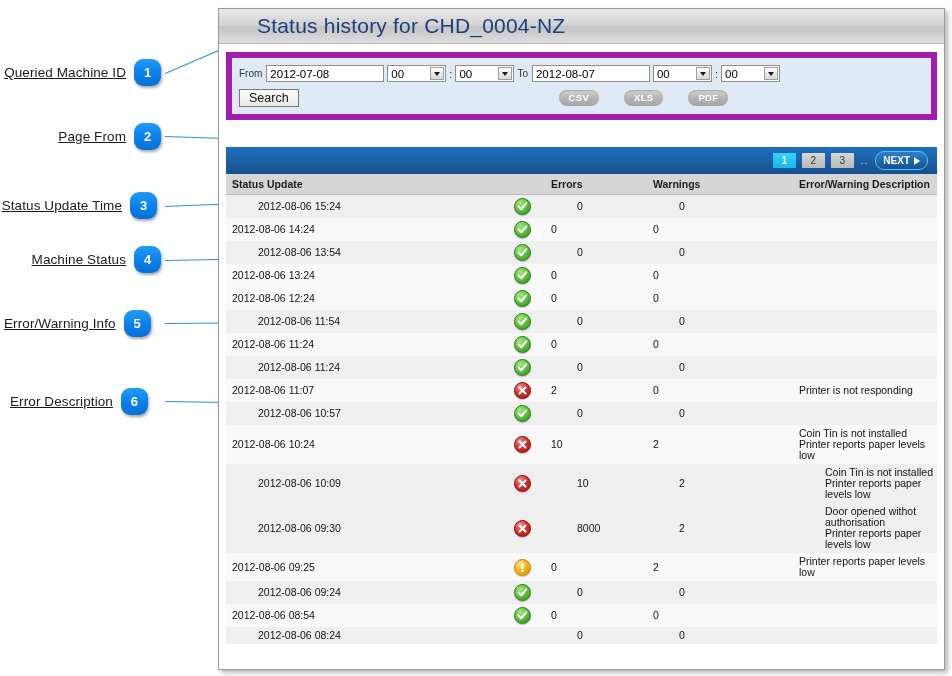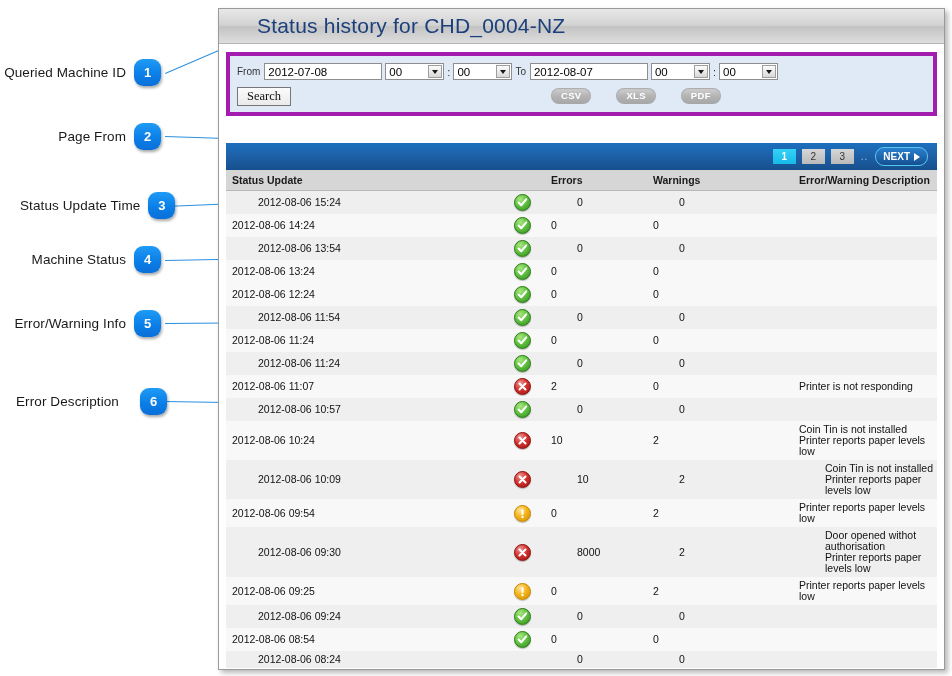--- a/index.html
+++ b/index.html
@@ -22,20 +22,21 @@
     display: flex;
     align-items: center;
     white-space: nowrap;
   }
   .callout-label {
     font-size: 13.5px;
     color: #1a1a1a;
     text-align: right;
     padding-right: 8px;
     letter-spacing: .1px;
+    text-decoration: underline;
   }
   .callout-badge {
     width: 27px;
     height: 27px;
     border-radius: 9px;
     background: linear-gradient(180deg, #1f9bf5 0%, #0b7fe8 55%, #0a6fd8 100%);
     box-shadow: 1px 2px 3px rgba(0,0,0,.35);
     color: #ffffff;
     font-size: 13px;
     font-weight: bold;
@@ -79,21 +80,21 @@
     color: #1b3f7a;
     font-weight: normal;
     letter-spacing: .2px;
     margin-left: 29px;
   }
 
   
   .search-panel {
     margin: 8px 7px 0 7px;
     background: #dfeaf6;
-    border: 4px solid #a21caf;
+    border: 6px solid #a21caf;
     padding: 6px 7px 6px 7px;
     box-sizing: border-box;
   }
   .search-row {
     display: flex;
     align-items: center;
     gap: 3px;
     height: 19px;
   }
   .fld-label {
@@ -153,21 +154,21 @@
     align-items: center;
     margin-top: 5px;
     height: 20px;
   }
   .btn-search {
     background: linear-gradient(180deg,#fbfbfb,#eaeaea);
     border: 1px solid #767676;
     font-size: 12.5px;
     color: #111;
     padding: 1px 9px;
-    font-family: Liberation Serif, serif;
+    font-family: Liberation Sans, sans-serif;
     cursor: pointer;
   }
   .export-group {
     margin-left: 260px;
     display: flex;
     gap: 25px;
   }
   .pill {
     background: linear-gradient(180deg,#d2d2d2 0%, #b4b4b4 50%, #a6a6a6 100%);
     border-radius: 9px;
@@ -286,36 +287,36 @@
       <div class="callout" style="left: 10px; top: 59px; width: 151px; justify-content: flex-end;">
         <div class="callout-label">Queried Machine ID</div>
         <div class="callout-badge">1</div>
       </div>
       <div class="leader" style="left: 165px; top: 136px; width: 498.257px; transform: rotate(1.8402deg);"></div>
       <div class="callout" style="left: 10px; top: 123px; width: 151px; justify-content: flex-end;">
         <div class="callout-label">Page From</div>
         <div class="callout-badge">2</div>
       </div>
       <div class="leader" style="left: 165px; top: 206px; width: 145.124px; transform: rotate(-2.36951deg);"></div>
-      <div class="callout" style="left: 20px; top: 192px; width: 151px; justify-content: flex-start;">
+      <div class="callout" style="left: 6px; top: 192px; width: 151px; justify-content: flex-end;">
         <div class="callout-label">Status Update Time</div>
         <div class="callout-badge">3</div>
       </div>
       <div class="leader" style="left: 165px; top: 260px; width: 347.071px; transform: rotate(-1.15567deg);"></div>
       <div class="callout" style="left: 10px; top: 246px; width: 151px; justify-content: flex-end;">
         <div class="callout-label">Machine Status</div>
         <div class="callout-badge">4</div>
       </div>
       <div class="leader" style="left: 165px; top: 323px; width: 432.01px; transform: rotate(-0.397881deg);"></div>
-      <div class="callout" style="left: 10px; top: 310px; width: 151px; justify-content: flex-end;">
+      <div class="callout" style="left: 4px; top: 310px; width: 151px; justify-content: flex-start;">
         <div class="callout-label">Error/Warning Info</div>
         <div class="callout-badge">5</div>
       </div>
       <div class="leader" style="left: 165px; top: 401px; width: 777.093px; transform: rotate(0.884807deg);"></div>
-      <div class="callout" style="left: 16px; top: 388px; width: 151px; justify-content: space-between; gap: 8px;">
+      <div class="callout" style="left: 10px; top: 388px; width: 151px; justify-content: flex-start;">
         <div class="callout-label">Error Description</div>
         <div class="callout-badge">6</div>
       </div>
     </div>
 
   <div id="window">
 
     <div class="titlebar">
       <span class="title-text">Status history for CHD_0004-NZ</span>
     </div>
@@ -497,32 +498,20 @@
             <td class="c-icon"><span class="ico err"><svg width="15" height="15" viewBox="0 0 15 15">
                   <path d="M4.5 4.5 L10.5 10.5 M10.5 4.5 L4.5 10.5" stroke="#ffffff" stroke-width="2.1" stroke-linecap="round"></path>
                 </svg></span></td>
             <td class="c-err">10</td>
             <td class="c-warn">2</td>
             <td class="c-desc">
               <span class="desc-line">Coin Tin is not installed</span>
               <span class="desc-line">Printer reports paper levels low</span>
             </td>
           </tr>
-          <tr class="even">
-            <td class="c-time">2012-08-06 09:54</td>
-            <td class="c-icon"><span class="ico warn"><svg width="15" height="15" viewBox="0 0 15 15">
-                  <rect x="6.4" y="3.3" width="2.2" height="5.6" rx="1" fill="#ffffff"></rect>
-                  <circle cx="7.5" cy="11" r="1.2" fill="#ffffff"></circle>
-                </svg></span></td>
-            <td class="c-err">0</td>
-            <td class="c-warn">2</td>
-            <td class="c-desc">
-              <span class="desc-line">Printer reports paper levels low</span>
-            </td>
-          </tr>
           <tr class="odd">
             <td class="c-time">2012-08-06 09:30</td>
             <td class="c-icon"><span class="ico err"><svg width="15" height="15" viewBox="0 0 15 15">
                   <path d="M4.5 4.5 L10.5 10.5 M10.5 4.5 L4.5 10.5" stroke="#ffffff" stroke-width="2.1" stroke-linecap="round"></path>
                 </svg></span></td>
             <td class="c-err">8000</td>
             <td class="c-warn">2</td>
             <td class="c-desc">
               <span class="desc-line">Door opened withot authorisation</span>
               <span class="desc-line">Printer reports paper levels low</span>

